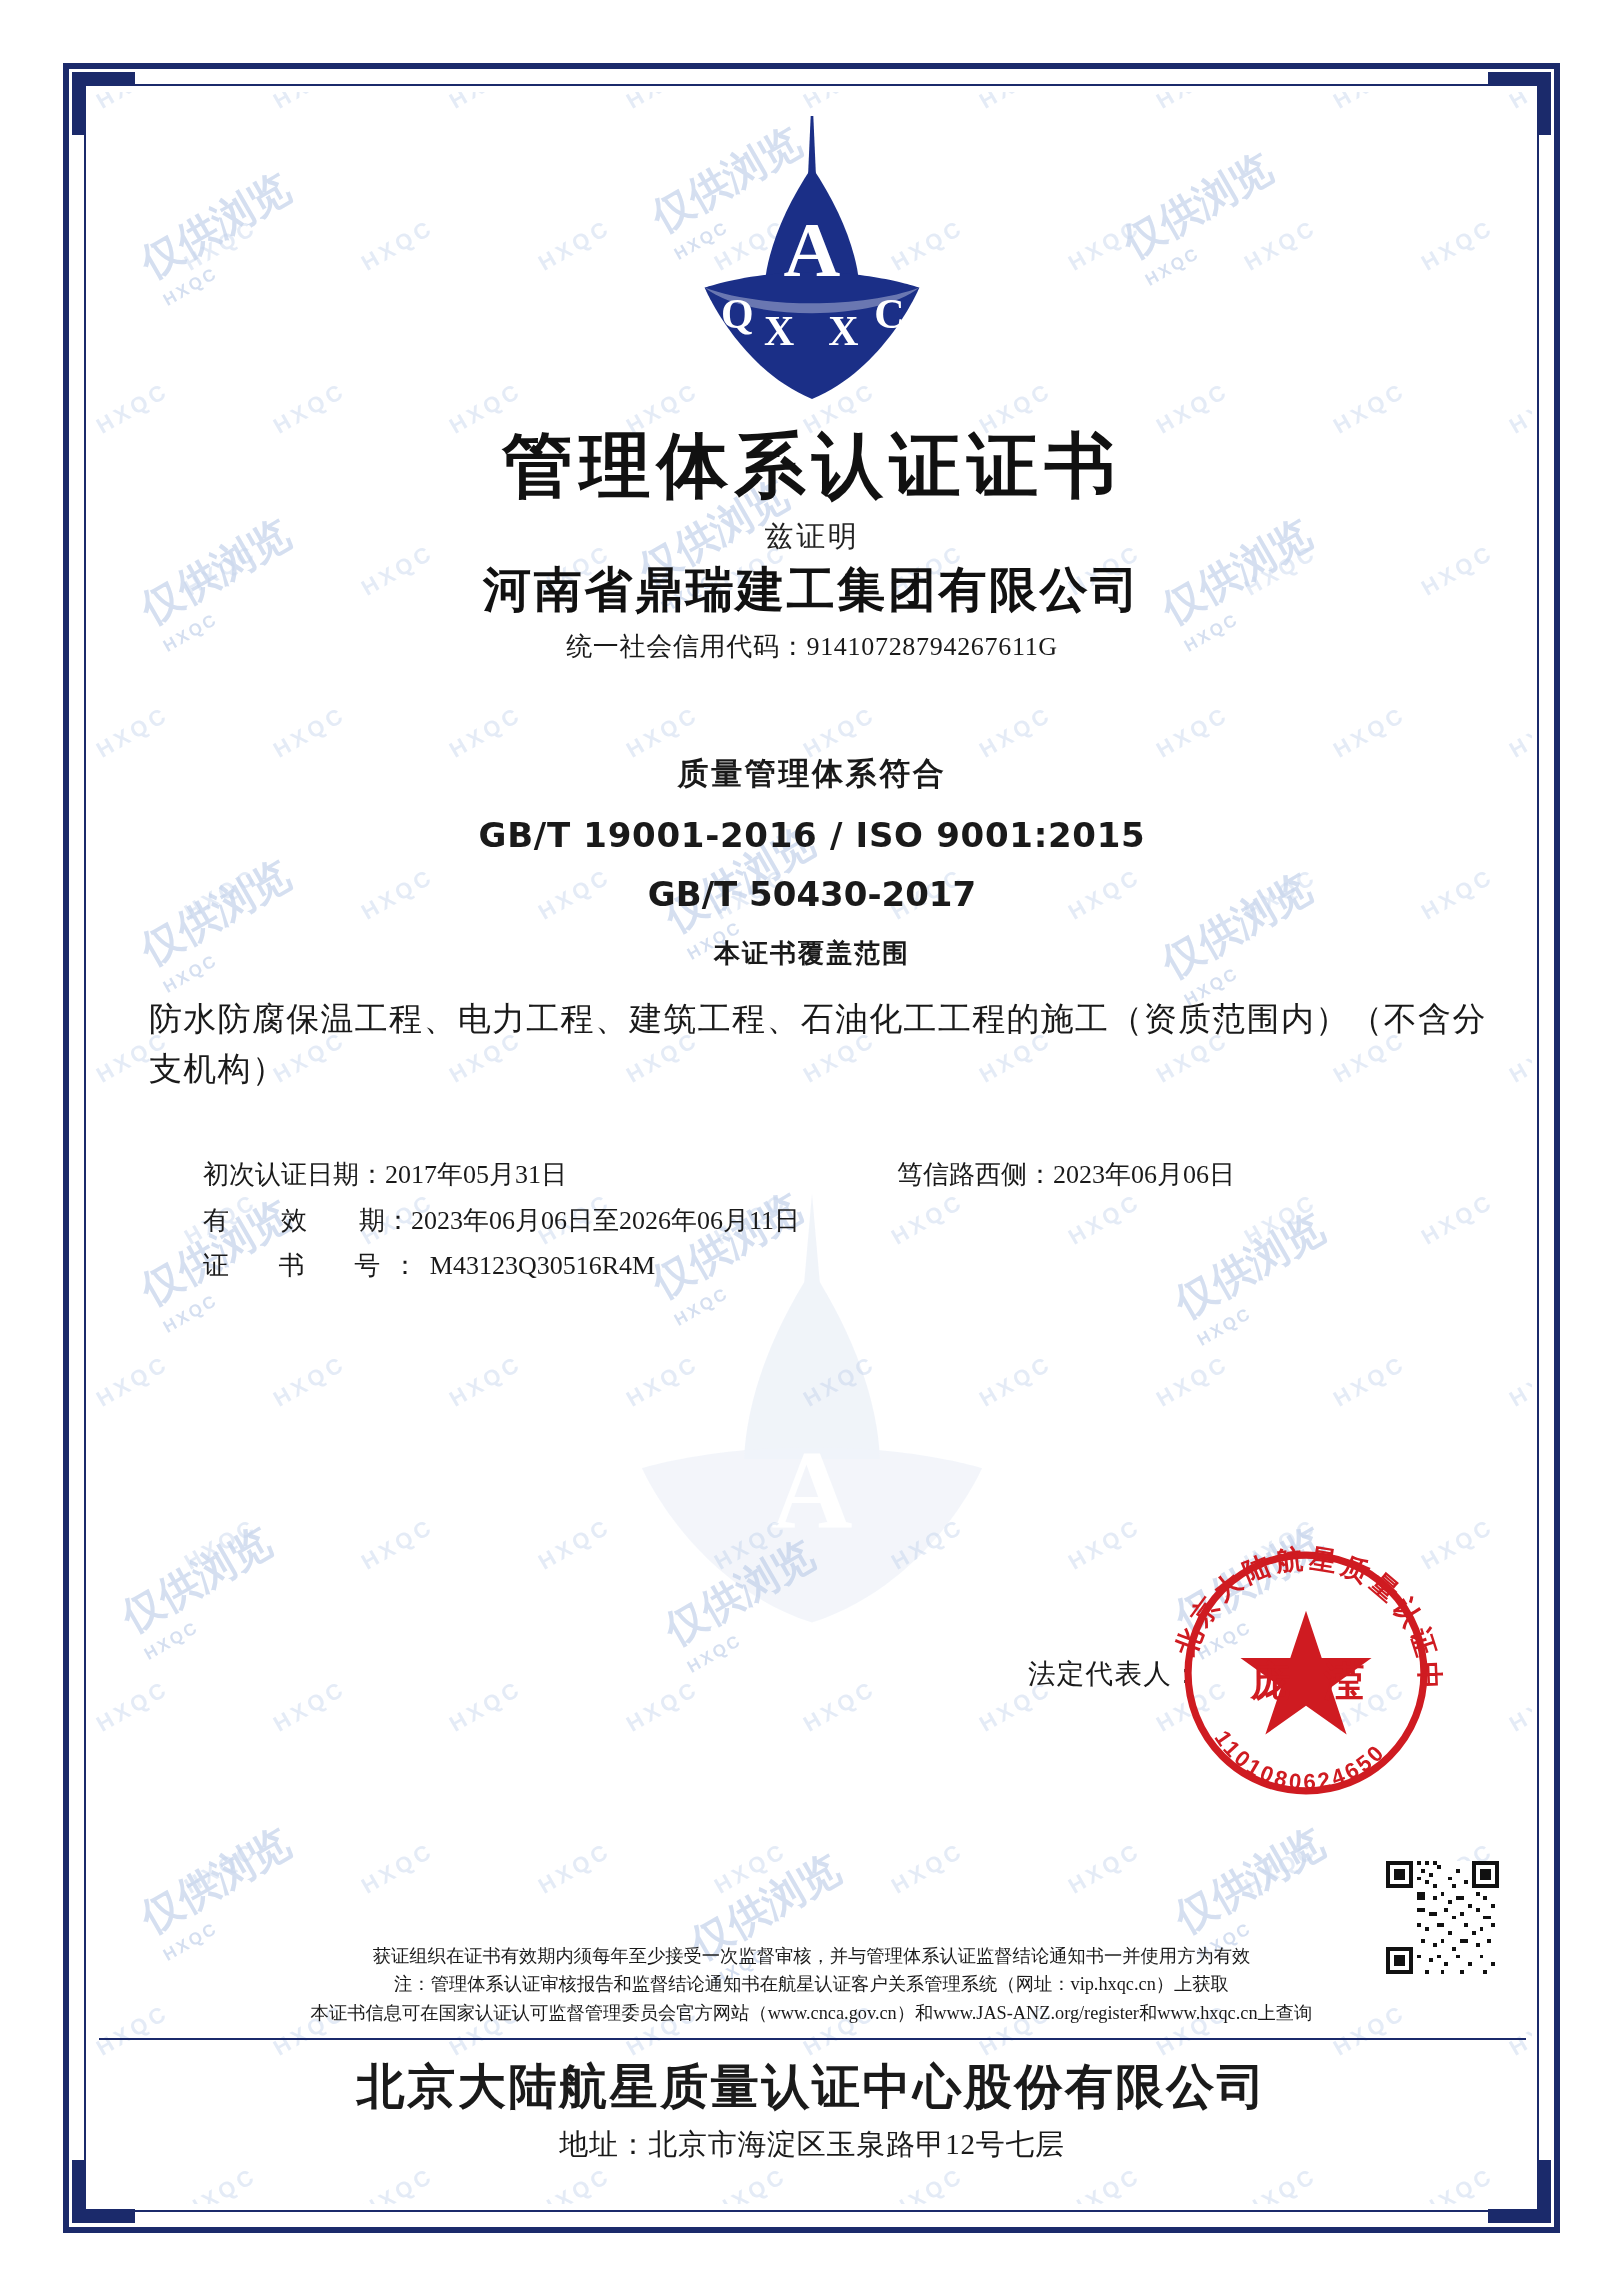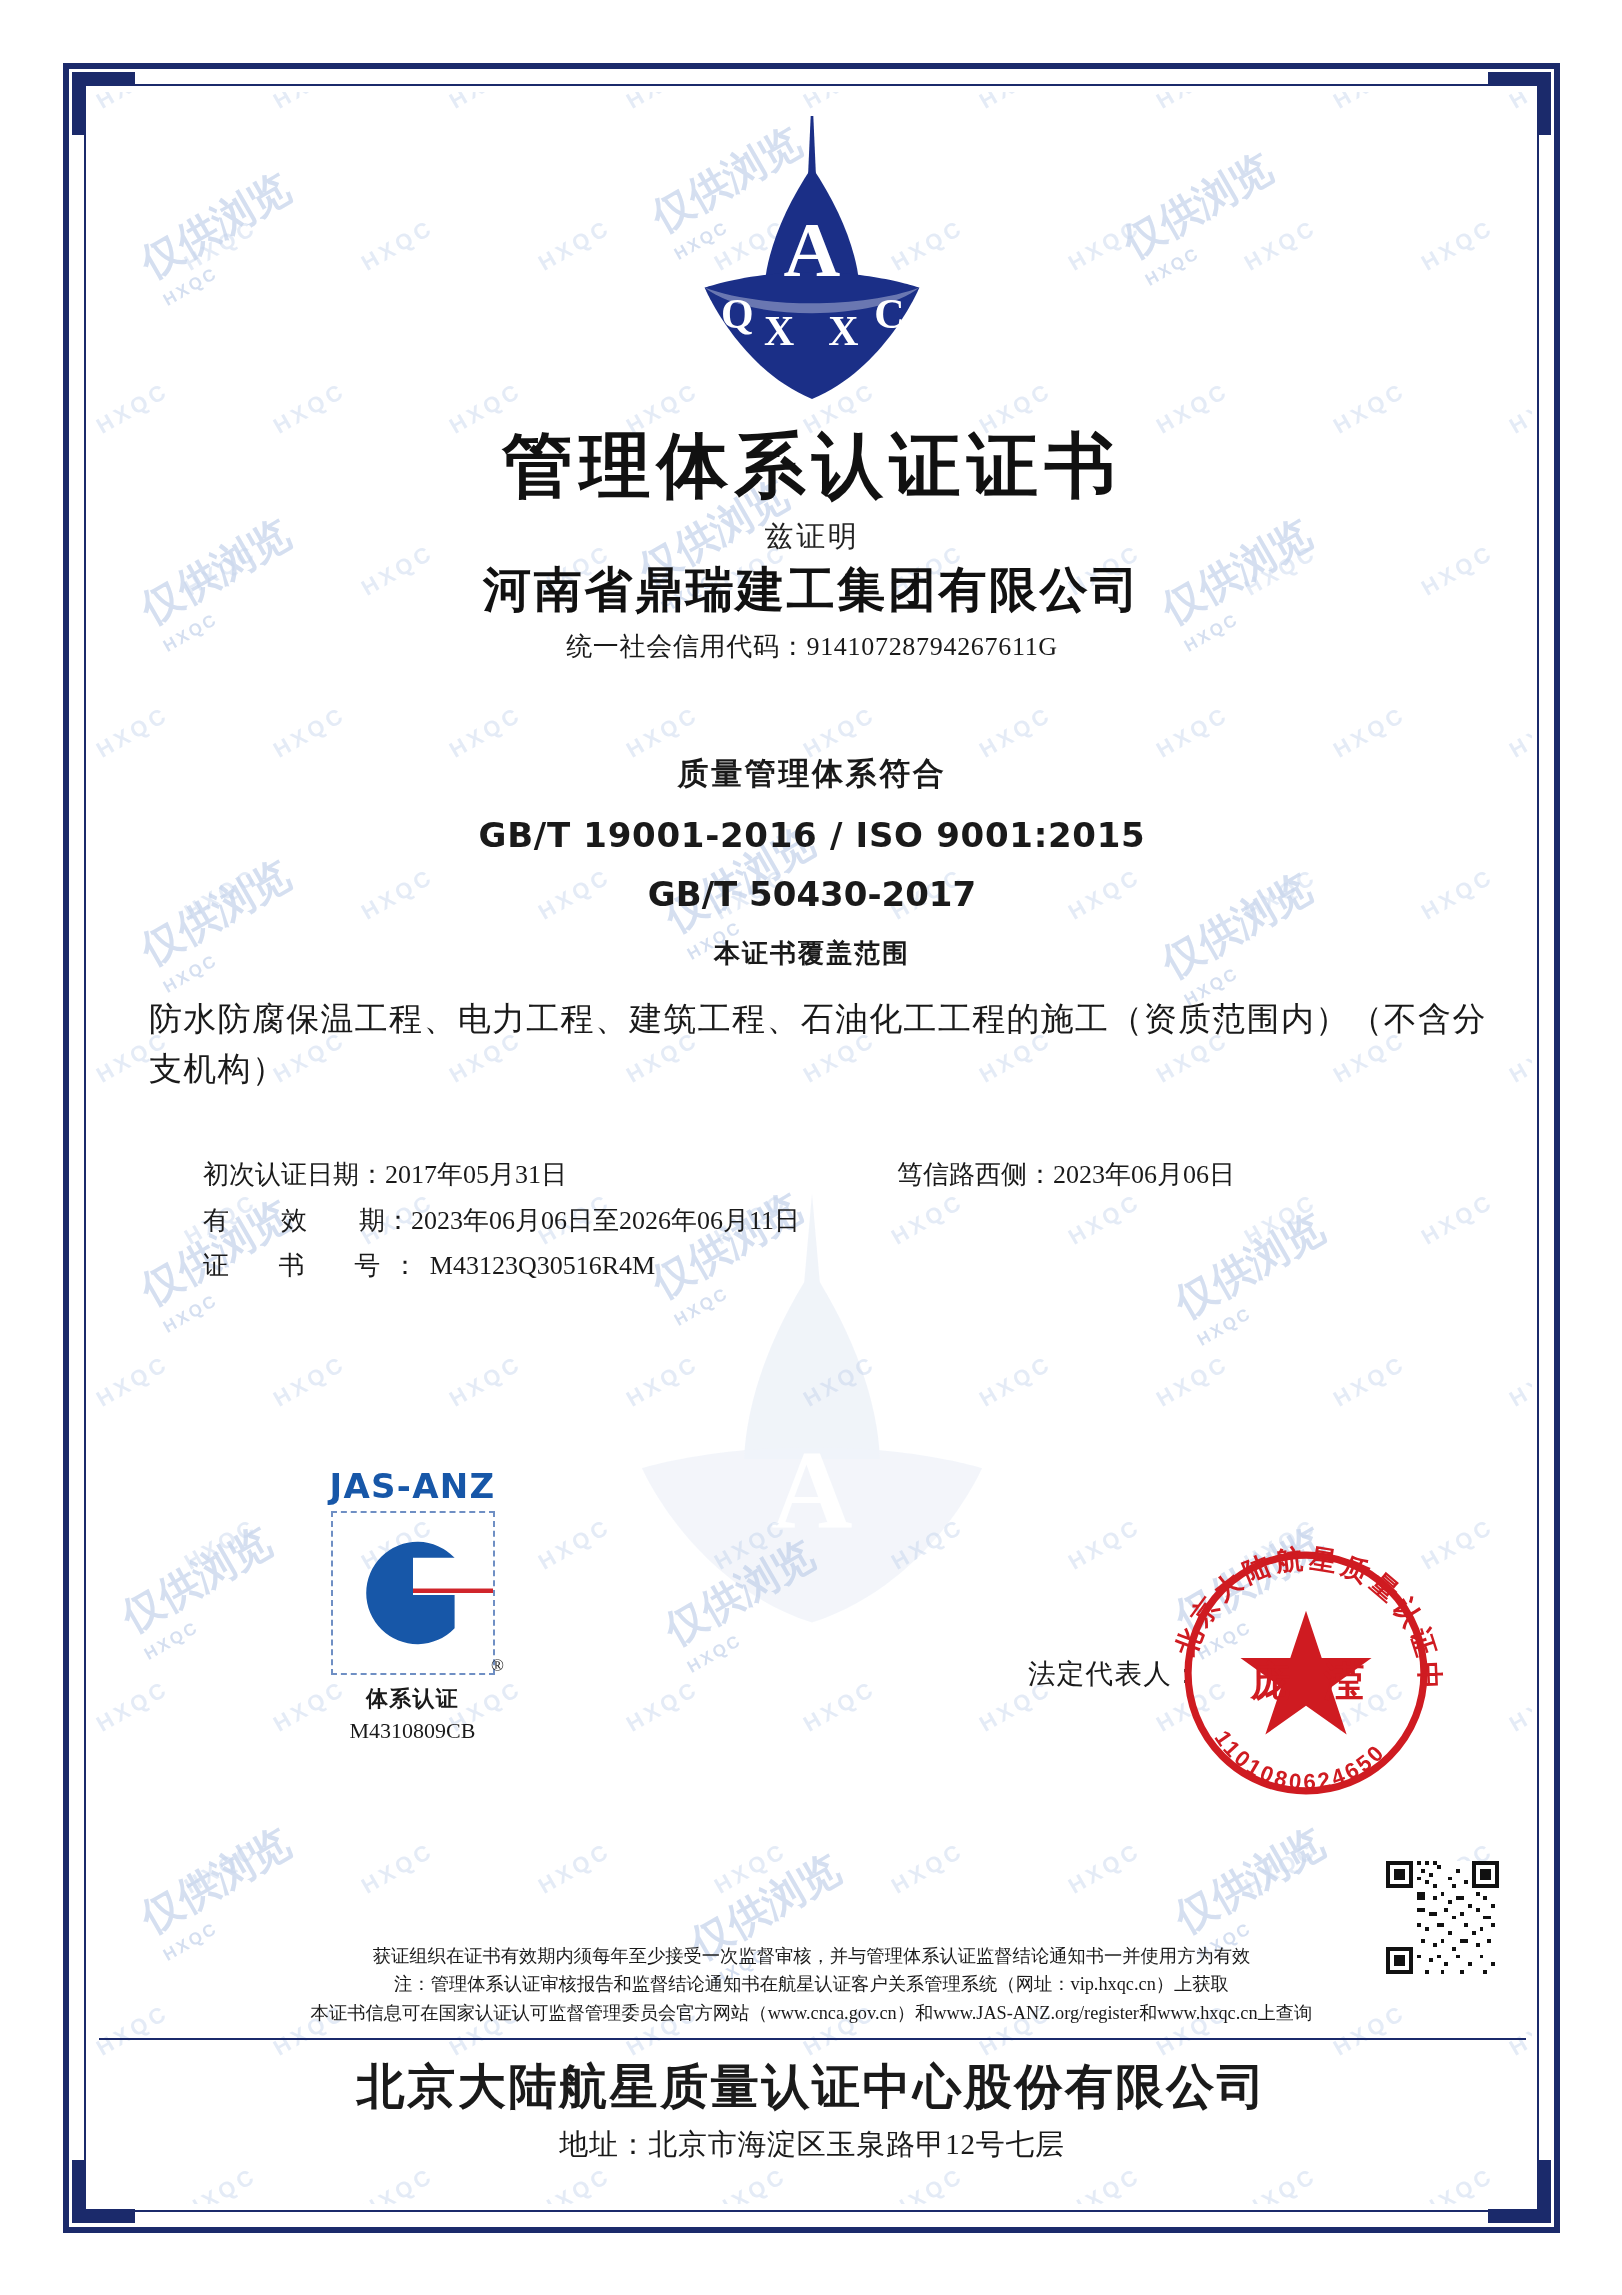--- a/index.html
+++ b/index.html
@@ -500,34 +500,20 @@
         <span>有　　效　　期：</span><span>2023年06月06日至2026年06月11日</span>
       </div>
     </div>
     <div class="row">
       <div>
         <span class="lbl-spaced">证　书　号：</span><span>M43123Q30516R4M</span>
       </div>
     </div>
   </div>
 
-  <div class="jasanz">
-    <div class="jas-text">JAS-ANZ</div>
-    <div class="mark-box">
-      <svg viewBox="0 0 250 250" width="160" height="160">
-        <path d="M190 70 A80 80 0 1 0 190 180 L190 128 L125 128 L125 70 Z" fill="#1757a8"></path>
-        <rect x="125" y="118" width="135" height="7" fill="#d0252b"></rect>
-      </svg>
-    </div>
-    <div style="position:relative;height:0;">
-      <span style="position:absolute;right:46px;top:-19.6px;font-size:17px;">®</span>
-    </div>
-    <div class="caption">体系认证</div>
-    <div class="caption2">M4310809CB</div>
-  </div>
 
   <div class="legal-rep">法定代表人：</div>
 
   <div class="seal">
     <svg viewBox="0 0 470 470" width="308" height="308">
       <defs>
         <path id="sealTop" d="M60,250 a175,175 0 1,1 350,0" fill="none"></path>
         <path id="sealBottom" d="M72,250 a163,163 0 0,0 326,0" fill="none"></path>
       </defs>
       <circle cx="235" cy="235" r="180" fill="none" stroke="#cf1b21" stroke-width="11"></circle>

